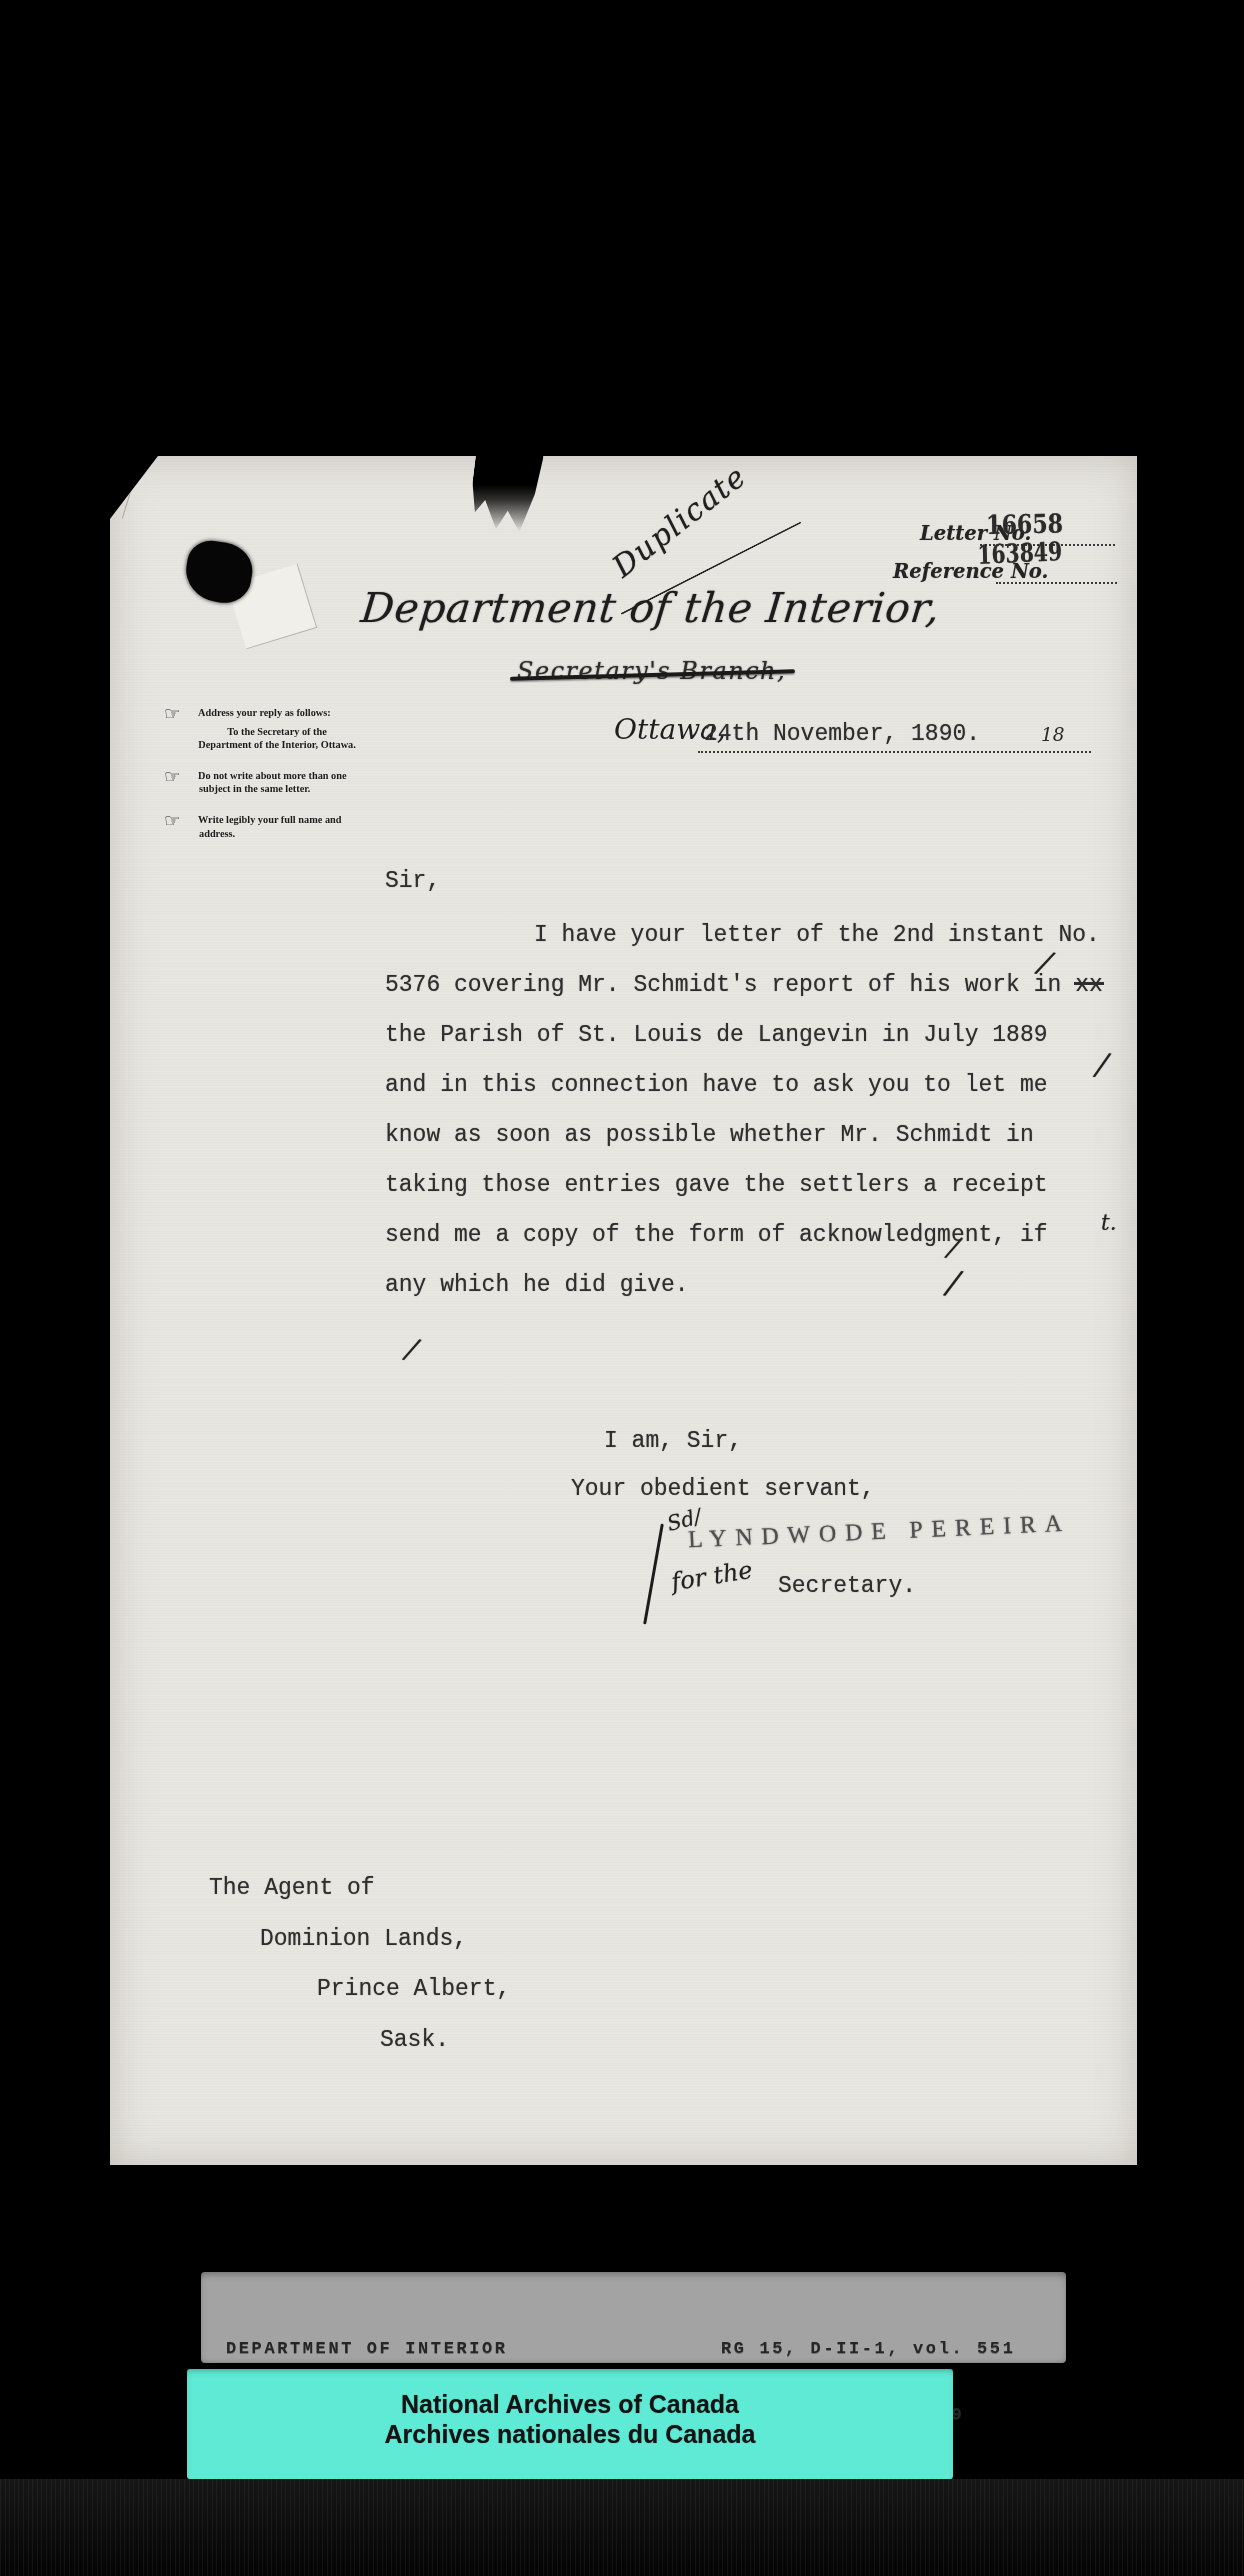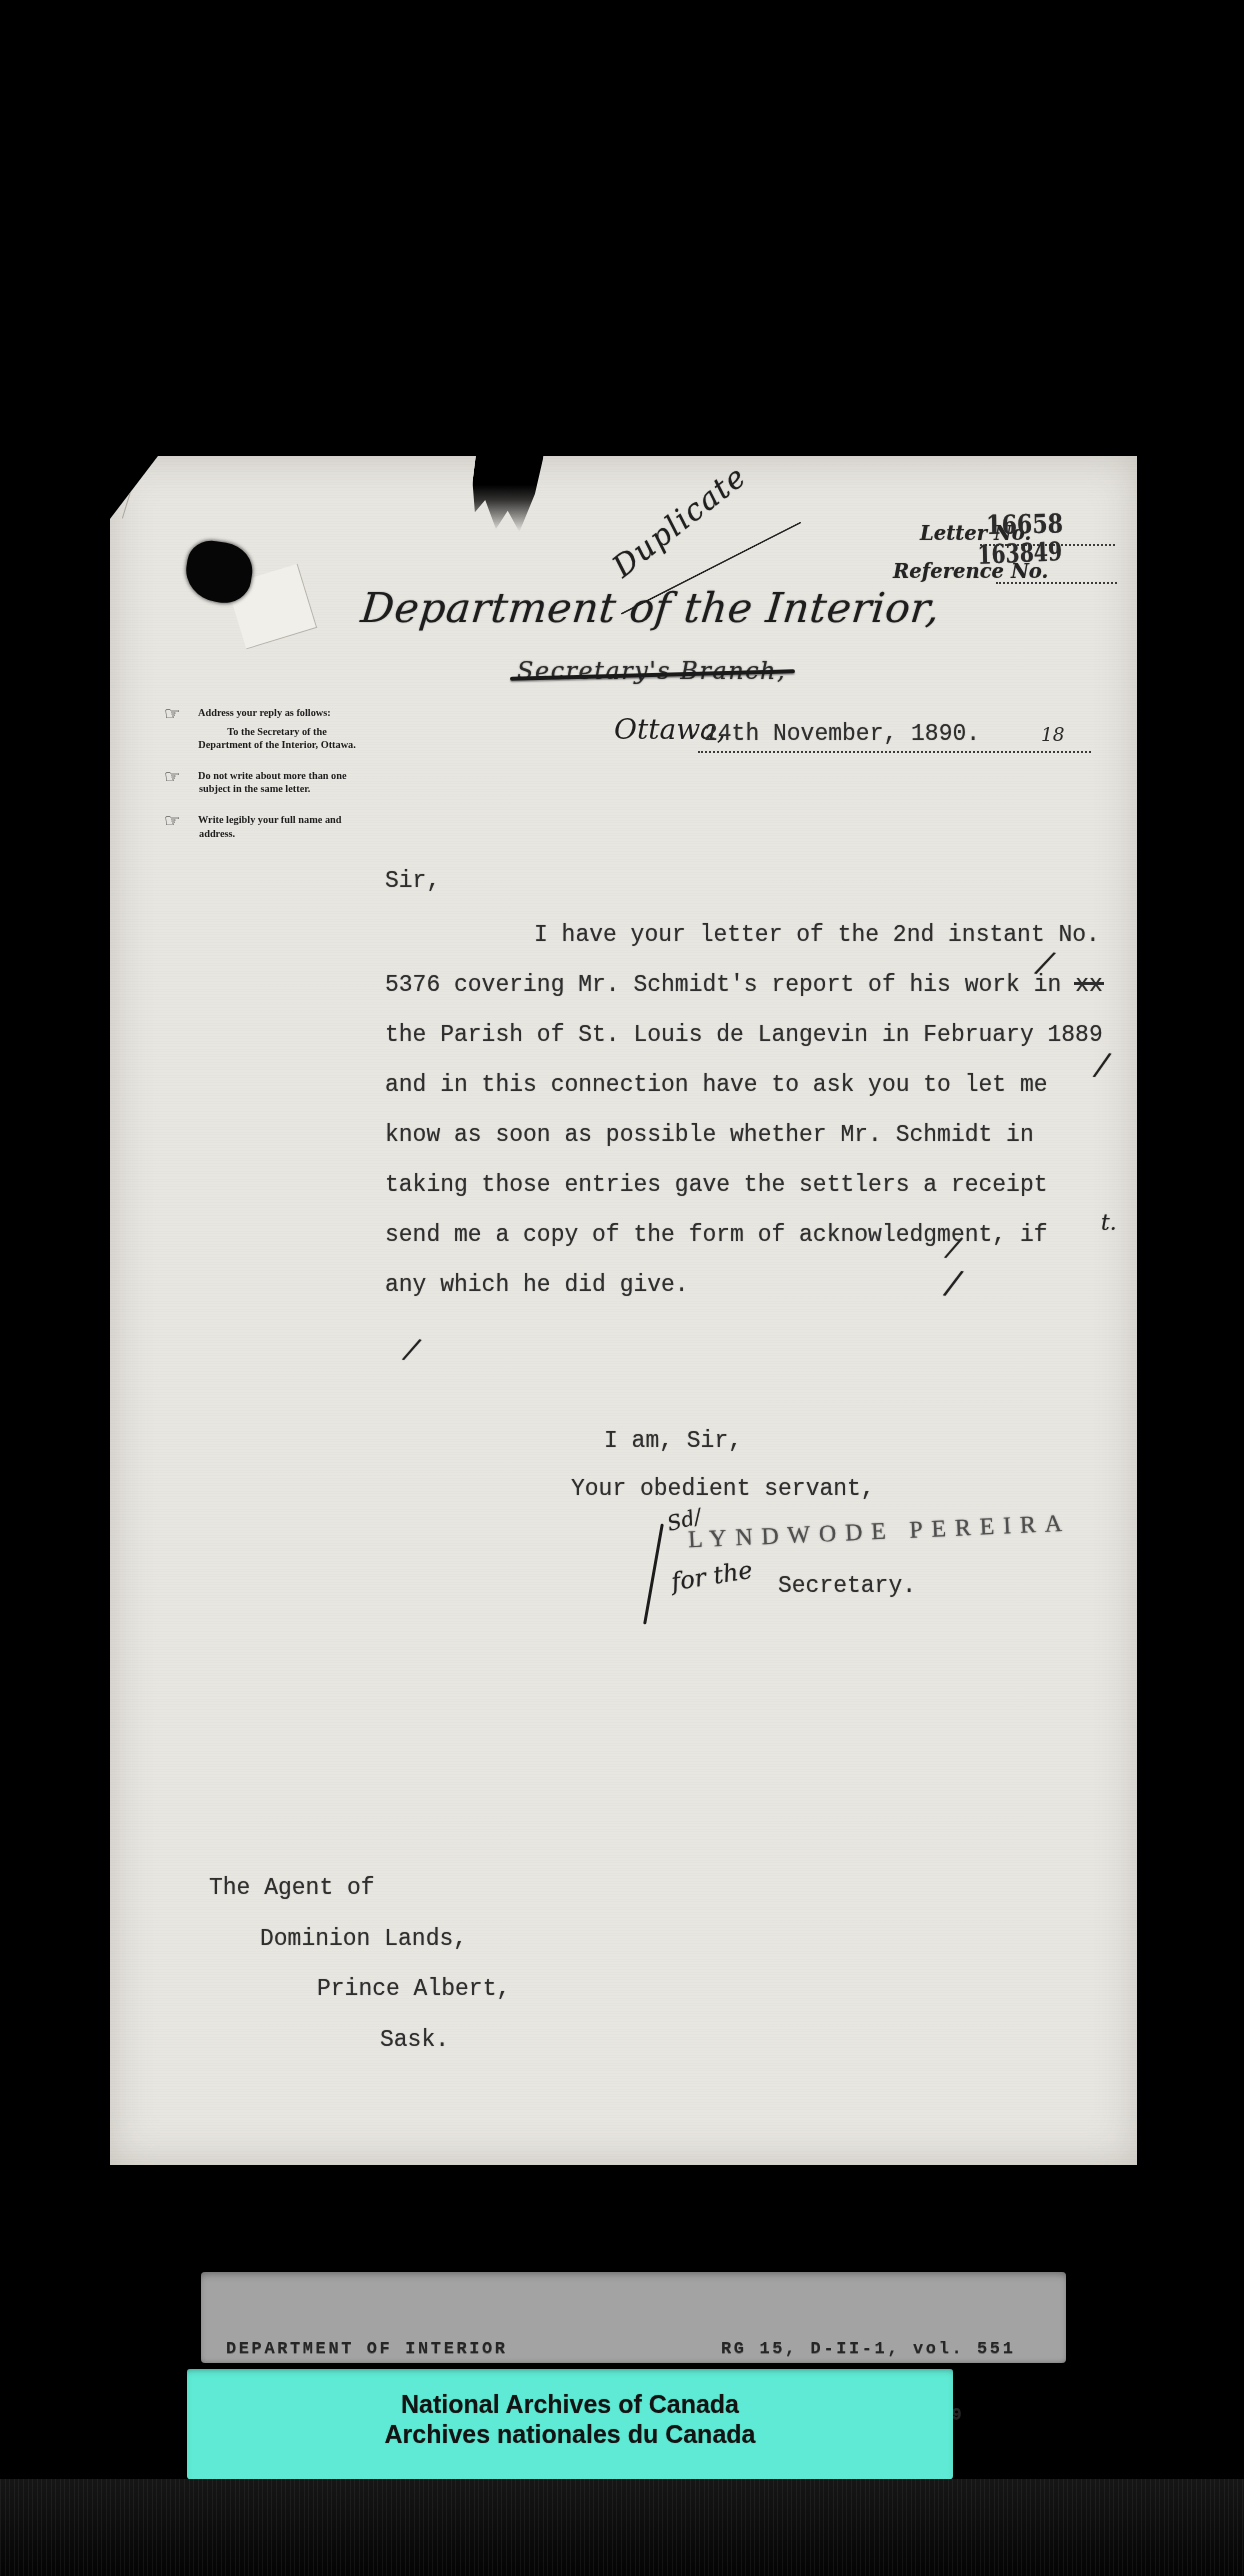--- a/index.html
+++ b/index.html
@@ -147,21 +147,21 @@
 
     <span class="script ottawa">Ottawa,</span>
     <span class="tw date-typed">24th November, 1890.</span>
     <div class="leader date-leader"></div>
     <span class="year18">18</span>
 
     <div class="tw salutation">Sir,</div>
     <div class="body-lines">
       <div class="tw bline indent">I have your letter of the 2nd instant No.</div>
       <div class="tw bline"><span>5376 covering Mr. Schmidt's report of his work in </span><span class="struck">xx</span></div>
-      <div class="tw bline">the Parish of St. Louis de Langevin in February 1889</div>
+      <div class="tw bline">the Parish of St. Louis de Langevin in July 1889</div>
       <div class="tw bline">and in this connection have to ask you to let me</div>
       <div class="tw bline">know as soon as possible whether Mr. Schmidt in</div>
       <div class="tw bline">taking those entries gave the settlers a receipt</div>
       <div class="tw bline">send me a copy of the form of acknowledgment, if</div>
       <div class="tw bline">any which he did give.</div>
     </div>
 
     <span class="hw" style="left:930px;top:488px;font-size:31px;transform:rotate(16deg);">/</span>
     <span class="hw" style="left:987px;top:590px;font-size:31px;transform:rotate(8deg);">/</span>
     <span class="hw" style="left:839px;top:776px;font-size:27px;transform:rotate(14deg);">/</span>

